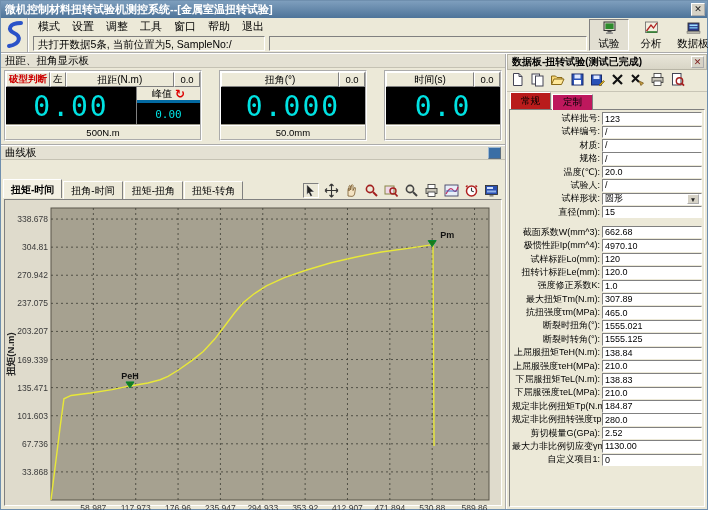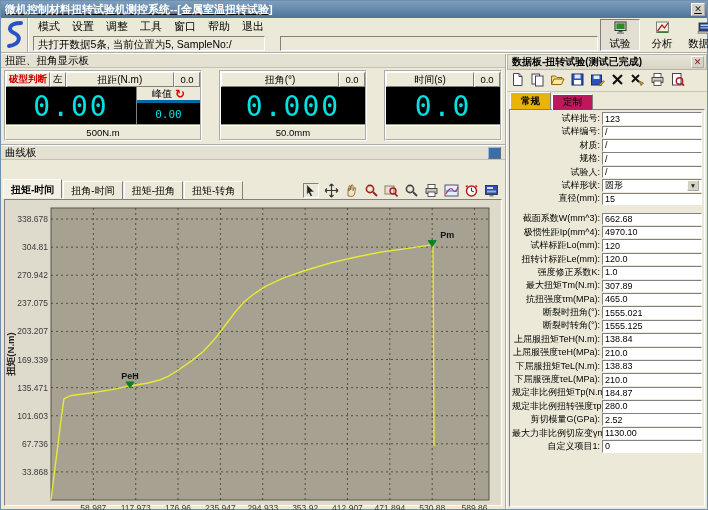--- a/index.html
+++ b/index.html
@@ -1,31 +1,31 @@
 <!DOCTYPE html>
 <html><head>
 <meta charset="utf-8">
 <style>
   * { margin:0; padding:0; box-sizing:border-box; }
   html,body { width:708px; height:510px; overflow:hidden; }
   body { font-family:"Liberation Sans","DejaVu Sans",sans-serif; font-size:11px; background:#ece9d8; color:#000; }
   .app { width:708px; height:510px; border:1px solid #6f8fae; display:flex; flex-direction:column; background:#ece9d8; }
 
   
-  .titlebar { height:17px; background:linear-gradient(to bottom,#7e9ebd,#4e7499); display:flex; align-items:center; padding:0 2px 0 4px; flex:0 0 auto;text-decoration:underline; }
+  .titlebar { height:17px; background:linear-gradient(to bottom,#7e9ebd,#4e7499); display:flex; align-items:center; padding:0 2px 0 4px; flex:0 0 auto; }
   .titlebar .ttl { color:#fff; font-weight:bold; font-size:11px; flex:1; white-space:nowrap; overflow:hidden; }
   .tbtn { width:14px; height:13px; background:#d6d2c6; border:1px outset #fff; font-size:9px; line-height:11px; text-align:center; color:#222; }
 
   
   .topbar { height:36px; display:flex; align-items:stretch; border-bottom:2px groove #fff; background:#ece9d8; flex:0 0 auto; }
   .logo { width:44px; display:flex; align-items:center; justify-content:center; border-right:2px groove #fff; }
   .menus-col { flex:1; display:flex; flex-direction:column; }
   .menurow { height:16px; display:flex; align-items:center; gap:2px; padding-left:4px; }
   .menuitem { padding:1px 5px; }
-  .statusrow { height:18px; display:flex; align-items:center; gap:15px; padding-left:4px; }
+  .statusrow { height:18px; display:flex; align-items:center; gap:4px; padding-left:4px; }
   .statbox { height:15px; border:1px solid; border-color:#808080 #fff #fff #808080; background:#ece9d8; padding:1px 4px; font-size:10.5px; white-space:nowrap; }
   .statbox.b1 { width:232px; }
   .statbox.b2 { width:318px; }
   .bigbtns { display:flex; align-items:center; gap:2px; padding:1px 4px 1px 2px; }
   .bigbtn { width:40px; height:32px; display:flex; flex-direction:column; align-items:center; justify-content:center; font-size:10.5px; border:1px solid transparent; }
   .bigbtn.pressed { border:1px solid; border-color:#808080 #fff #fff #808080; background:#e2dfd2; }
 
   
   .main { flex:1; display:flex; min-height:0; }
   .leftcol { width:506px; display:flex; flex-direction:column; border-right:2px groove #fff; }
@@ -66,21 +66,21 @@
   .rightcol { flex:1; display:flex; flex-direction:column; background:#ece9d8; min-width:0; }
   .dp-hdr { height:16px; display:flex; align-items:center; background:linear-gradient(to bottom,#e8e5d8,#d8d5c6); border:1px solid #b8b5a6; font-size:10px; font-weight:bold; padding:0 2px 0 4px; flex:0 0 auto; }
   .dp-hdr .sp { flex:1; }
   .dp-close { width:13px; height:12px; background:#d6d2c6; border:1px outset #fff; color:#802020; font-size:9px; line-height:10px; text-align:center; font-weight:bold; }
   .dp-tools { height:22px; display:flex; align-items:center; gap:5px; padding:0 3px; border-bottom:1px solid #c8c5b6; flex:0 0 auto; }
   .dp-nav { height:20px; display:flex; align-items:center; padding:0 3px; gap:1px; font-size:9.5px; flex:0 0 auto; white-space:nowrap; }
   .navbtn { border:1px solid; border-color:#fff #808080 #808080 #fff; background:#ece9d8; font-size:8px; width:17px; height:15px; display:flex; align-items:center; justify-content:center; }
   .navval { border:1px solid; border-color:#808080 #fff #fff #808080; background:#fff; width:62px; height:15px; display:flex; align-items:center; justify-content:center; font-size:9.5px; }
   .dp-tabs { height:17px; display:flex; align-items:flex-end; padding:0 3px; flex:0 0 auto; }
   .dp-tab { border:1px solid; border-color:#fff #808080 #808080 #fff; border-bottom:none; font-size:9.5px; padding:1px 10px; margin-right:1px; background:#be185d; position:relative; top:1px; }
-  .dp-tab.active { background:#eab308; font-weight:bold; top:0; padding-top:2px; }
+  .dp-tab.active { background:#b91c1c; font-weight:normal; top:0; padding-top:2px; }
   .fields { flex:1; border:1px solid; border-color:#808080 #fff #fff #808080; margin:0 2px 2px 2px; padding:2px 2px 1px 2px; overflow:hidden; background:#ece9d8; }
   .frow { display:flex; align-items:center; height:13px; margin-bottom:0.4px; }
   .frow.gap { margin-bottom:7px; }
   .flabel { flex:1; text-align:right; font-size:9px; padding-right:2px; white-space:nowrap; overflow:hidden; }
   .fbox { width:100px; height:12.5px; border:1px solid; border-color:#808080 #fff #fff #808080; background:#fff; font-size:9px; padding:0 2px; display:flex; align-items:center; flex:0 0 auto; }
   .fbox .val { flex:1; white-space:nowrap; overflow:hidden; }
   .ddarr { width:12px; height:10.5px; background:#d6d2c6; border:1px outset #fff; font-size:6.5px; line-height:10px; text-align:center; color:#222; }
 
   svg text { font-family:"Liberation Sans","DejaVu Sans",sans-serif; }
 </style>
@@ -398,20 +398,26 @@
               <span class="val">/</span>
             </span>
           </div>
           <div class="frow">
             <span class="flabel">规格:</span>
             <span class="fbox">
               <span class="val">/</span>
             </span>
           </div>
           <div class="frow">
+            <span class="flabel">温度(℃):</span>
+            <span class="fbox">
+              <span class="val">20.0</span>
+            </span>
+          </div>
+          <div class="frow">
             <span class="flabel">试验人:</span>
             <span class="fbox">
               <span class="val">/</span>
             </span>
           </div>
           <div class="frow">
             <span class="flabel">试样形状:</span>
             <span class="fbox">
               <span class="val">圆形</span>
               <span class="ddarr">▼</span>

